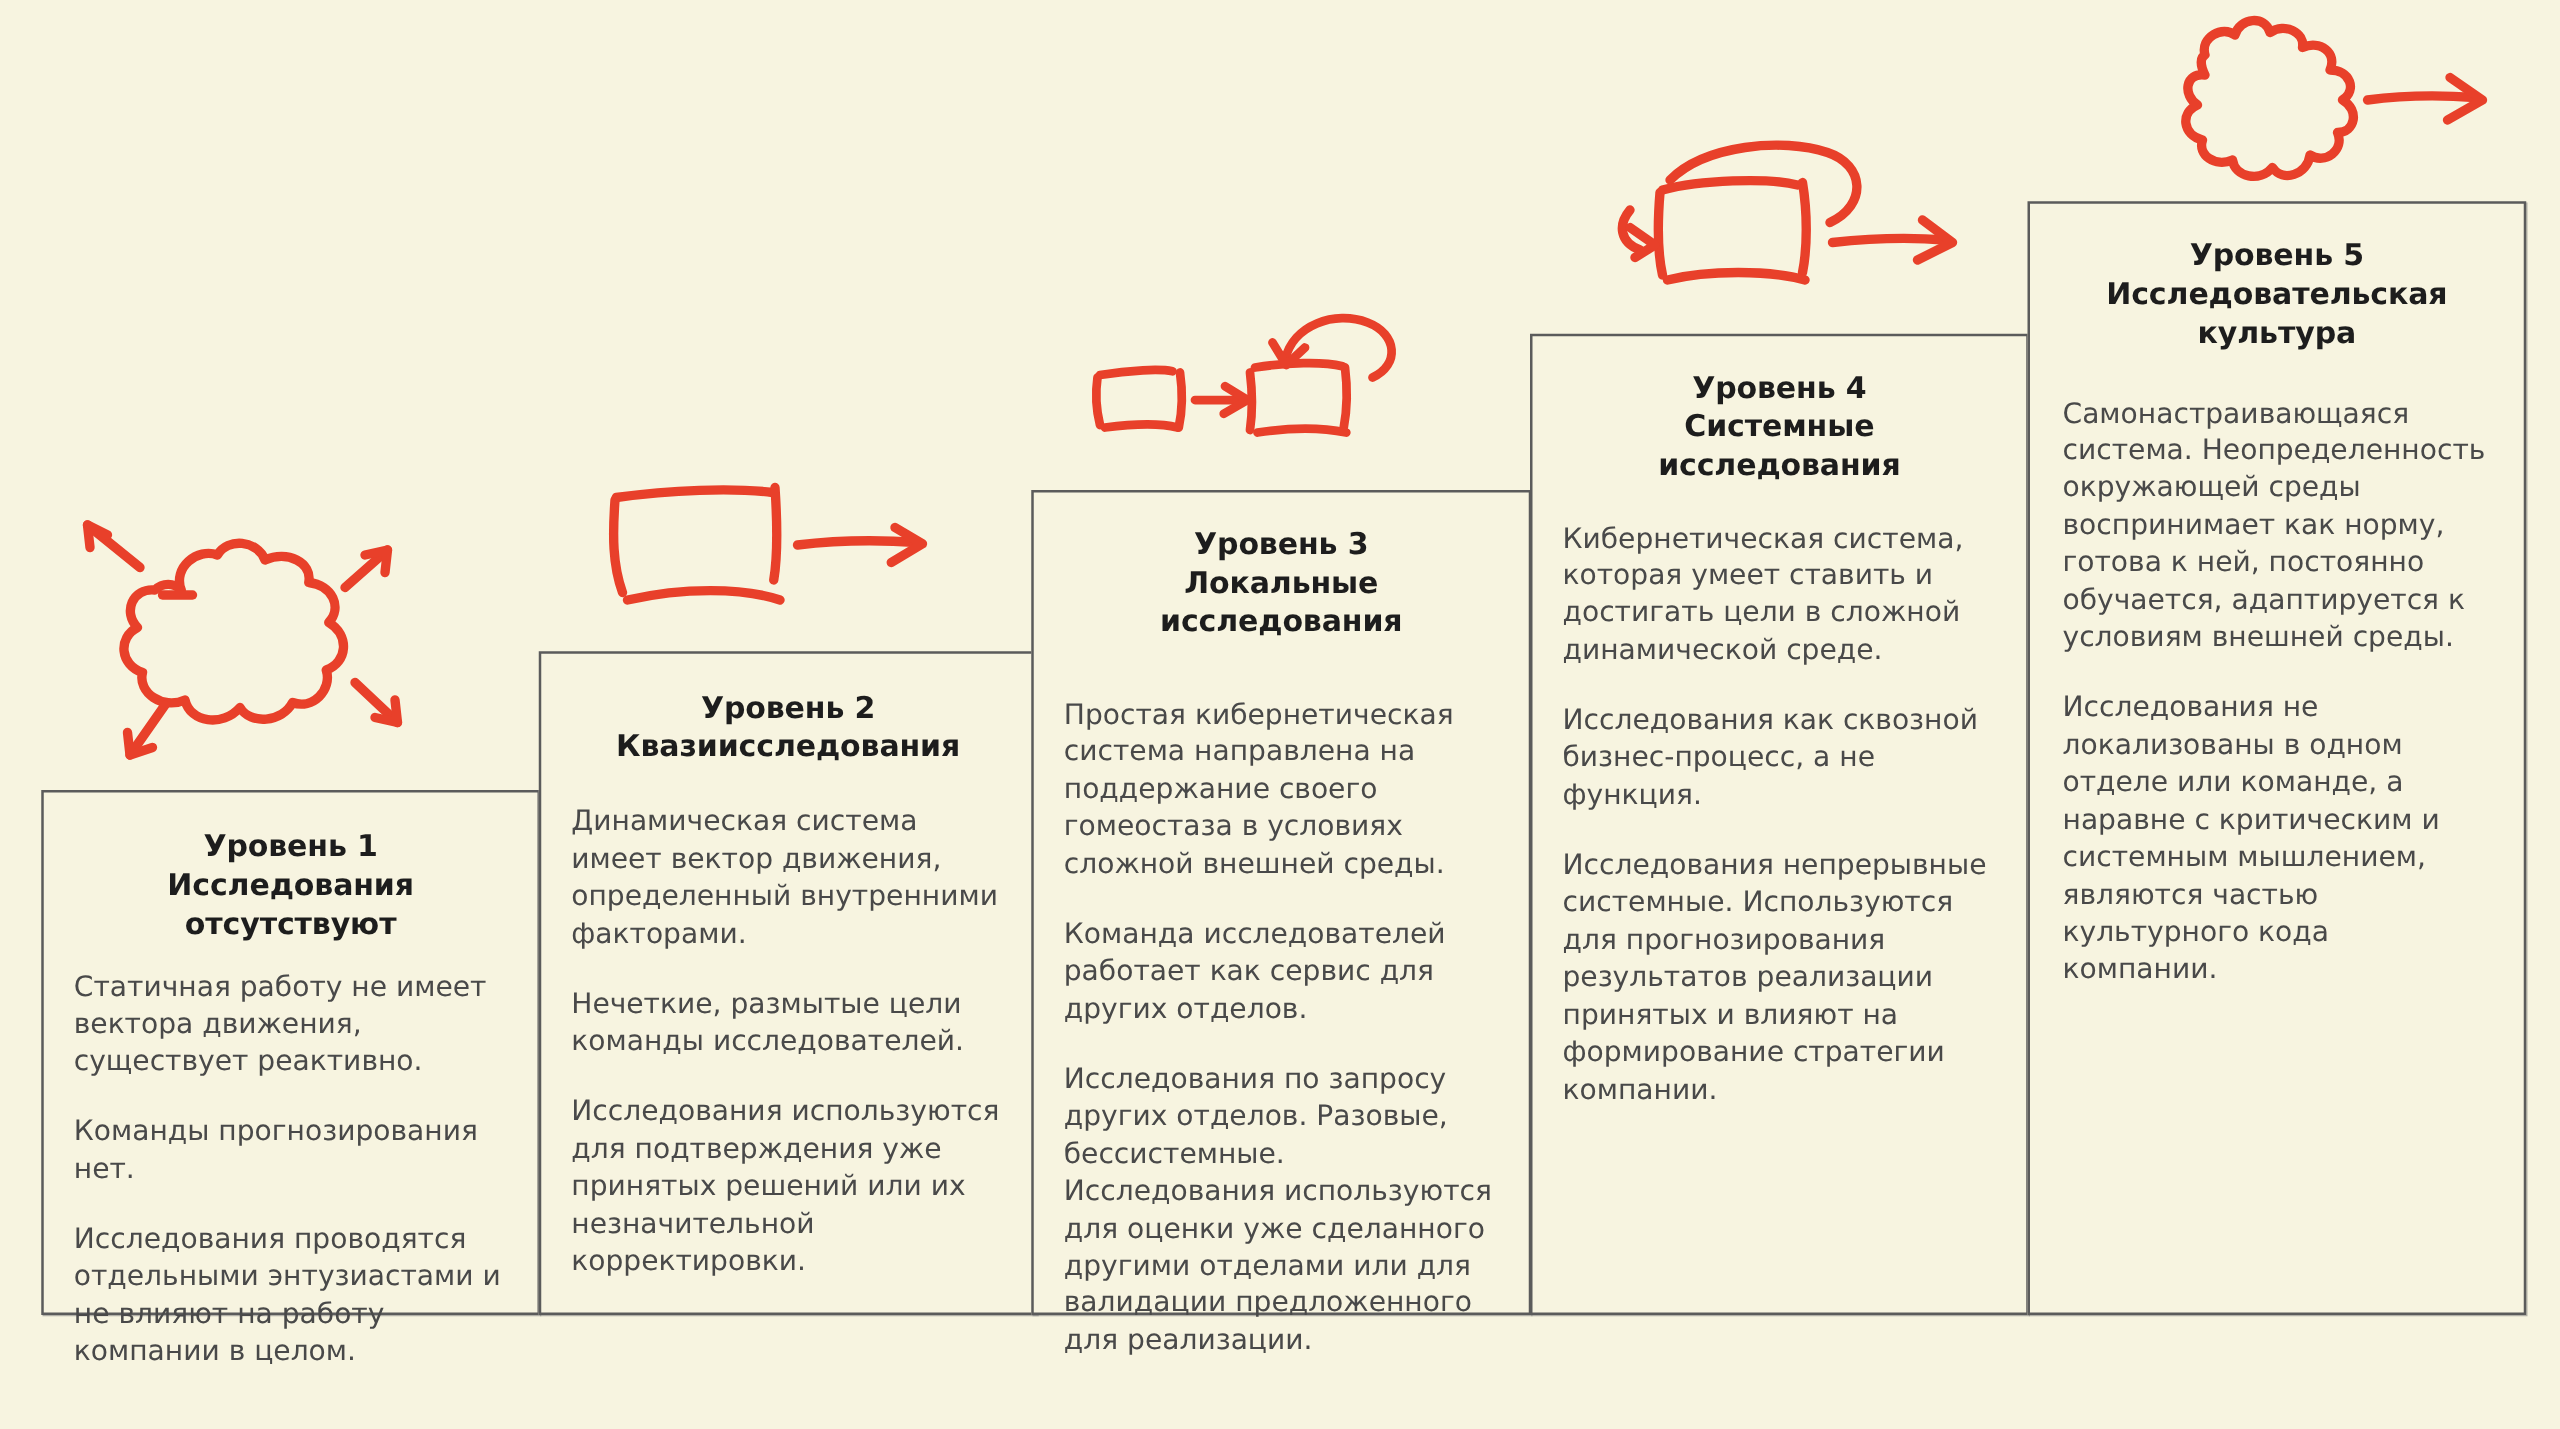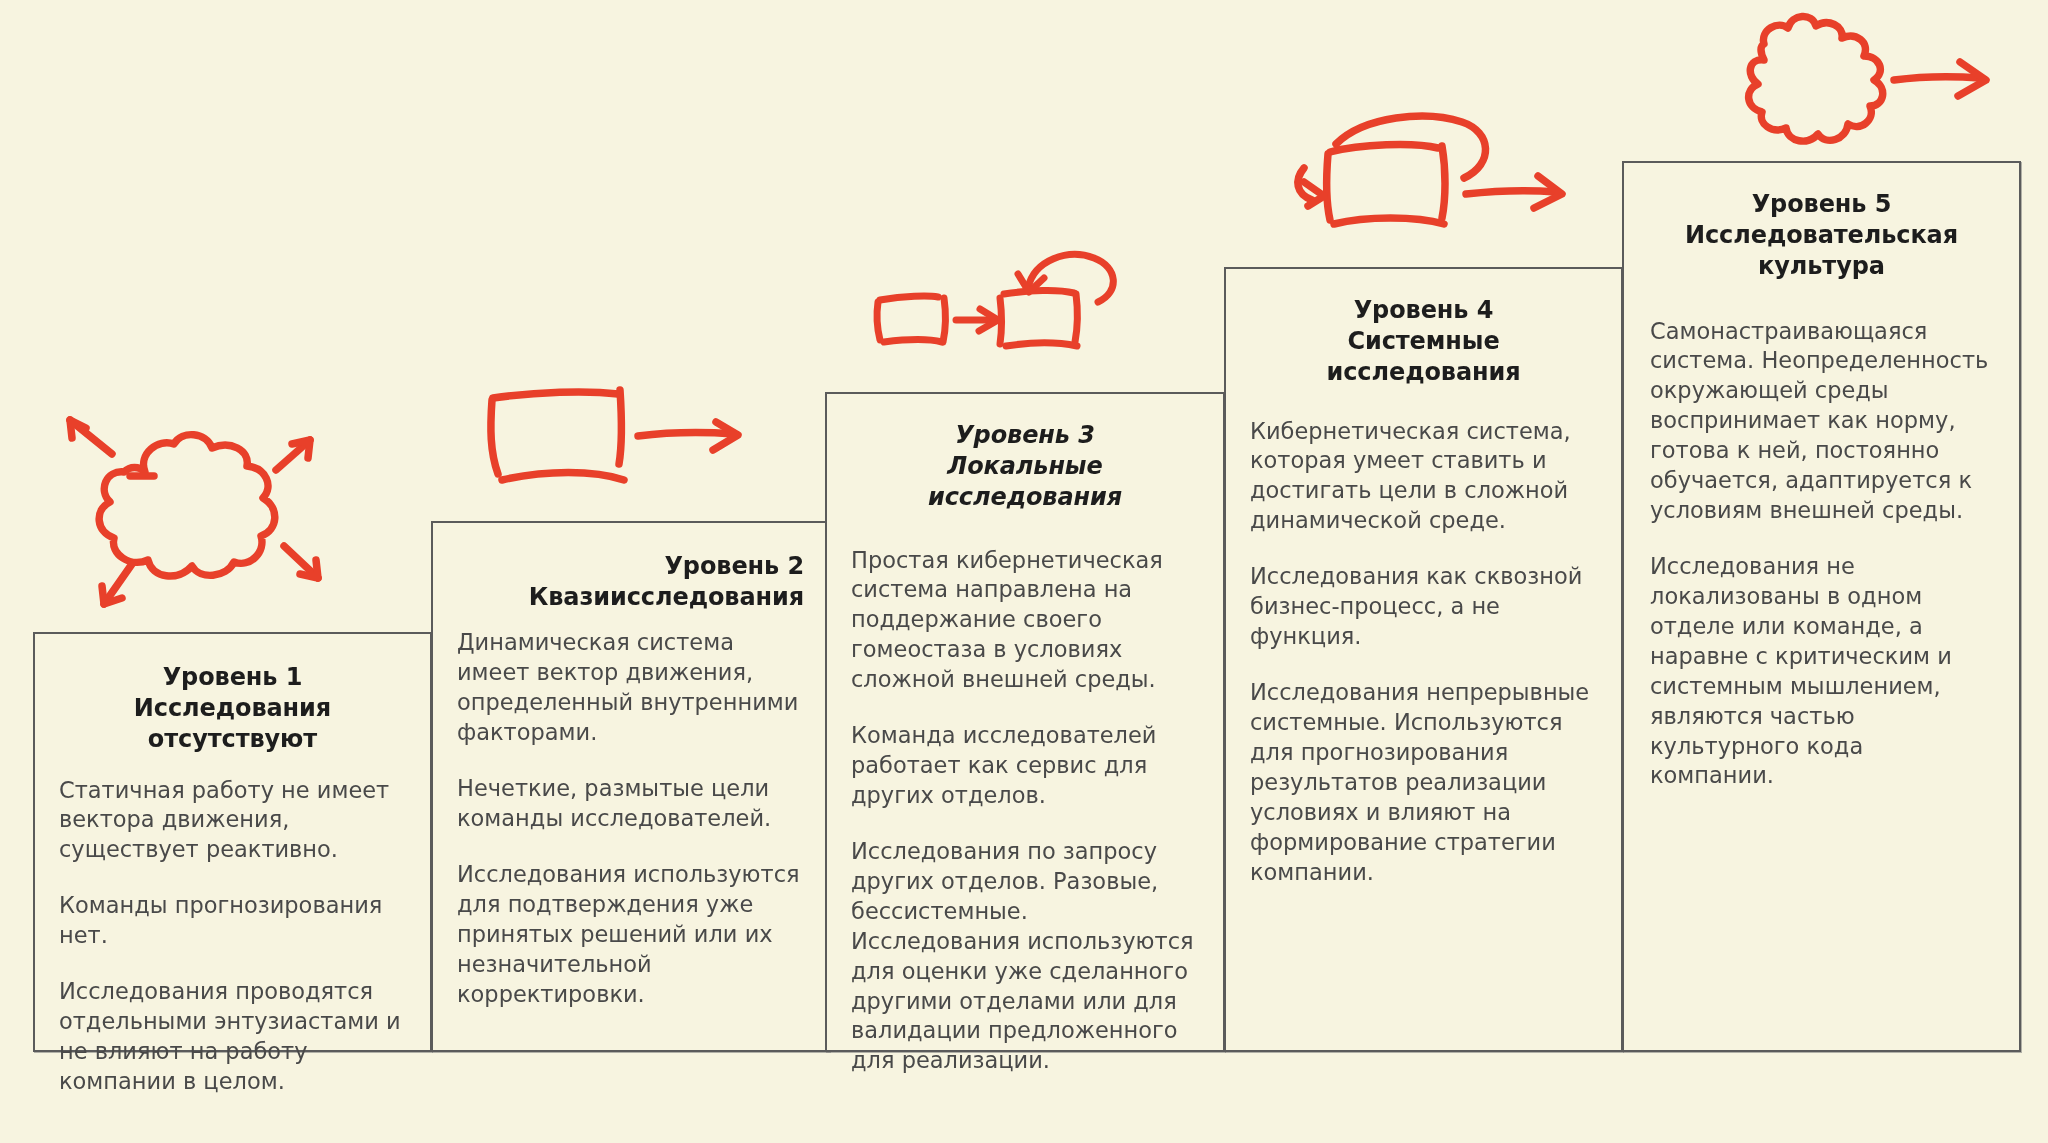--- a/index.html
+++ b/index.html
@@ -47,22 +47,22 @@
   .para:last-child { margin-bottom: 0; }
 
   
   #card-1 { left: 33px;   top: 632px; width: 399px; height: 420px; padding: 28px 24px 0 24px; }
   #card-2 { left: 431px;  top: 521px; width: 399px; height: 531px; padding: 28px 24px 0 24px; }
   #card-3 { left: 825px;  top: 392px; width: 400px; height: 660px; padding: 26px 24px 0 24px; }
   #card-4 { left: 1224px; top: 267px; width: 399px; height: 785px; padding: 26px 24px 0 24px; }
   #card-5 { left: 1622px; top: 161px; width: 399px; height: 891px; padding: 26px 26px 0 26px; }
 
   #card-1 .card-title { margin-bottom: 20px; }
-  #card-2 .card-title { margin-bottom: 15px; text-align: right; }
-  #card-3 .card-title { margin-bottom: 32px; font-style: italic; }
+  #card-2 .card-title { margin-bottom: 30px; }
+  #card-3 .card-title { margin-bottom: 44px; }
   #card-4 .card-title { margin-bottom: 28px; }
   #card-5 .card-title { margin-bottom: 34px; }
 
   
   .sketch {
     position: absolute;
     pointer-events: none;
   }
   #sketch-1 { left: 40px;   top: 392px; width: 300px;  height: 250px; }
   #sketch-2 { left: 466px;  top: 366px; width: 290px;  height: 140px; }
@@ -180,21 +180,21 @@
       <p class="para">Исследования по запросу других отделов. Разовые, бессистемные. Исследования используются для оценки уже сделанного другими отделами или для валидации предложенного для реализации.</p>
     </div>
   </div>
 
   <div class="card" id="card-4">
     <div class="card-title">Уровень 4
 Системные исследования</div>
     <div class="card-body">
       <p class="para">Кибернетическая система, которая умеет ставить и достигать цели в сложной динамической среде.</p>
       <p class="para">Исследования как сквозной бизнес-процесс, а не функция.</p>
-      <p class="para">Исследования непрерывные системные. Используются для прогнозирования результатов реализации условиях и влияют на формирование стратегии компании.</p>
+      <p class="para">Исследования непрерывные системные. Используются для прогнозирования результатов реализации принятых и влияют на формирование стратегии компании.</p>
     </div>
   </div>
 
   <div class="card" id="card-5">
     <div class="card-title">Уровень 5
 Исследовательская культура</div>
     <div class="card-body">
       <p class="para">Самонастраивающаяся система. Неопределенность окружающей среды воспринимает как норму, готова к ней, постоянно обучается, адаптируется к условиям внешней среды.</p>
       <p class="para">Исследования не локализованы в одном отделе или команде, а наравне с критическим и системным мышлением, являются частью культурного кода компании.</p>
     </div>

